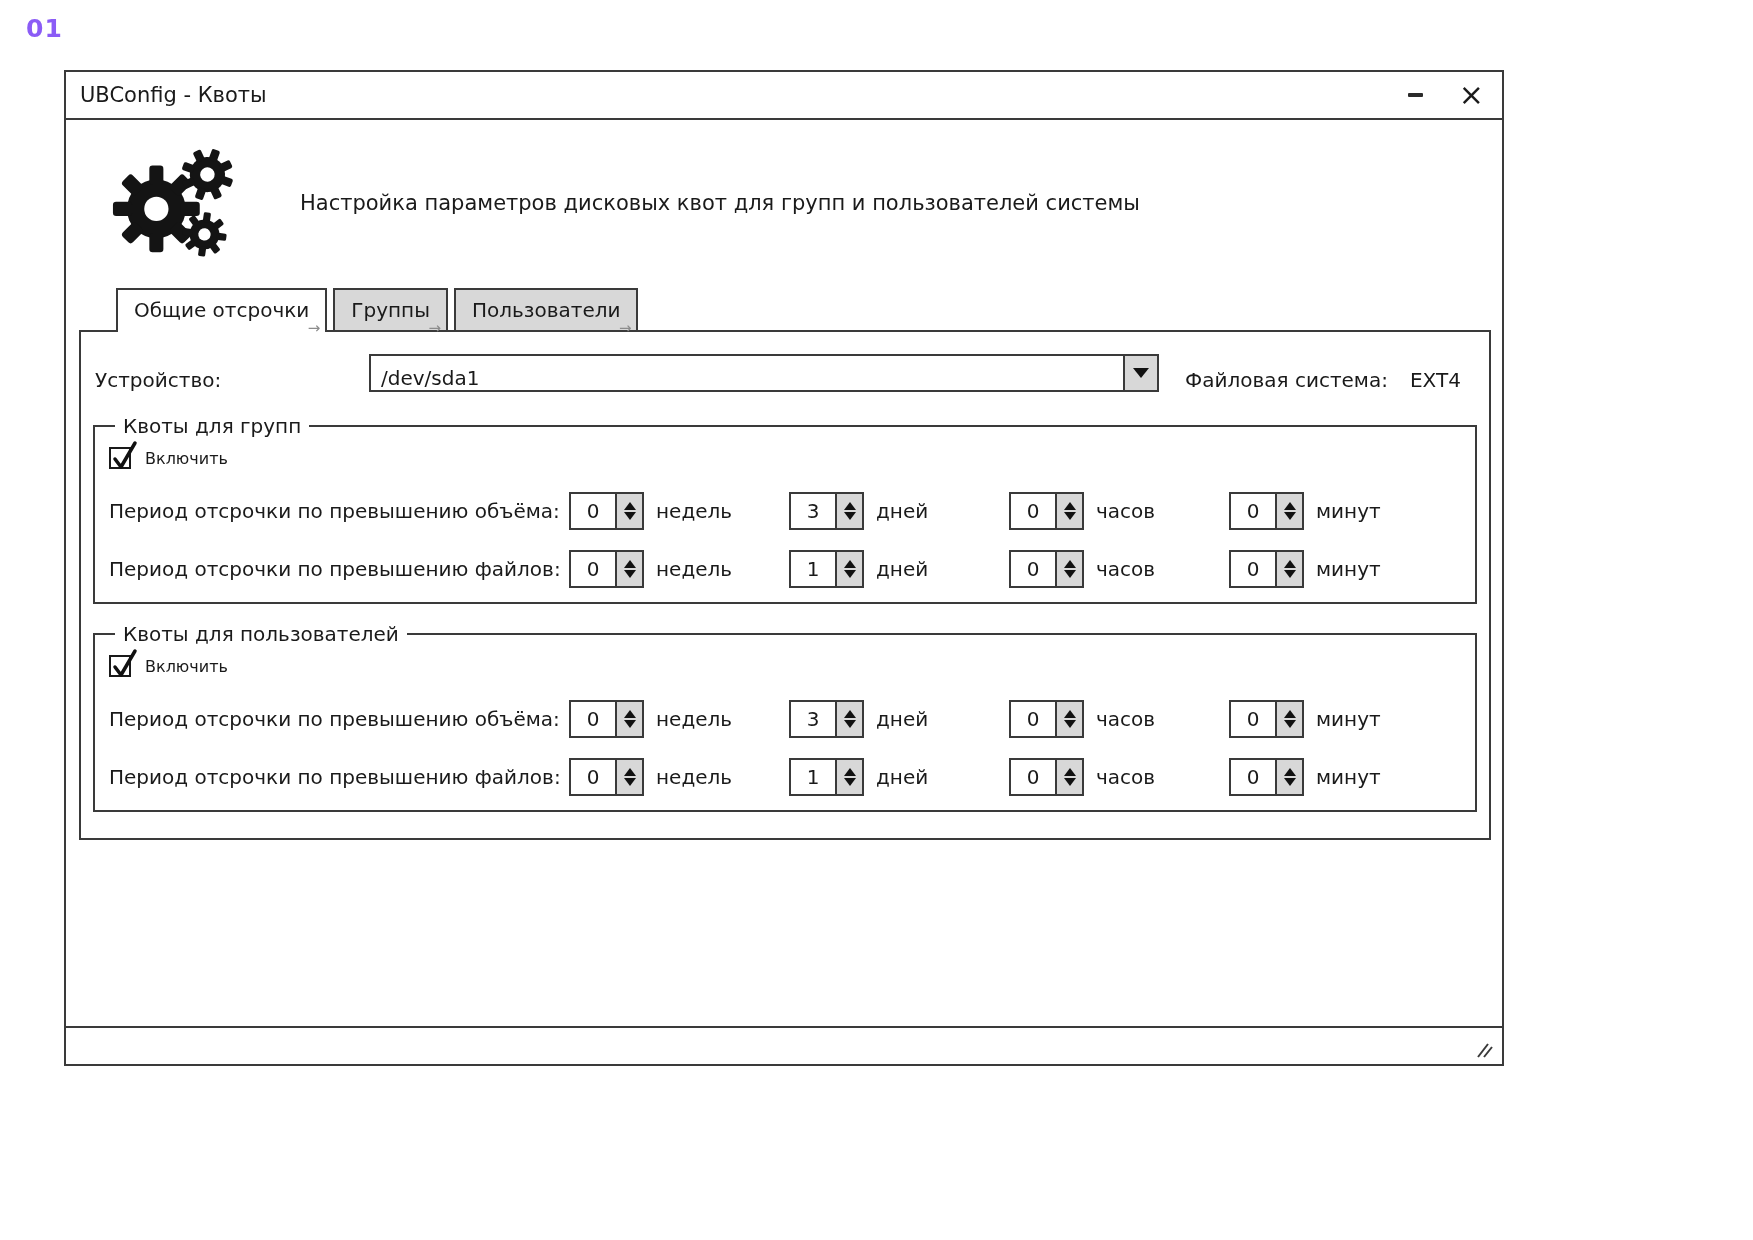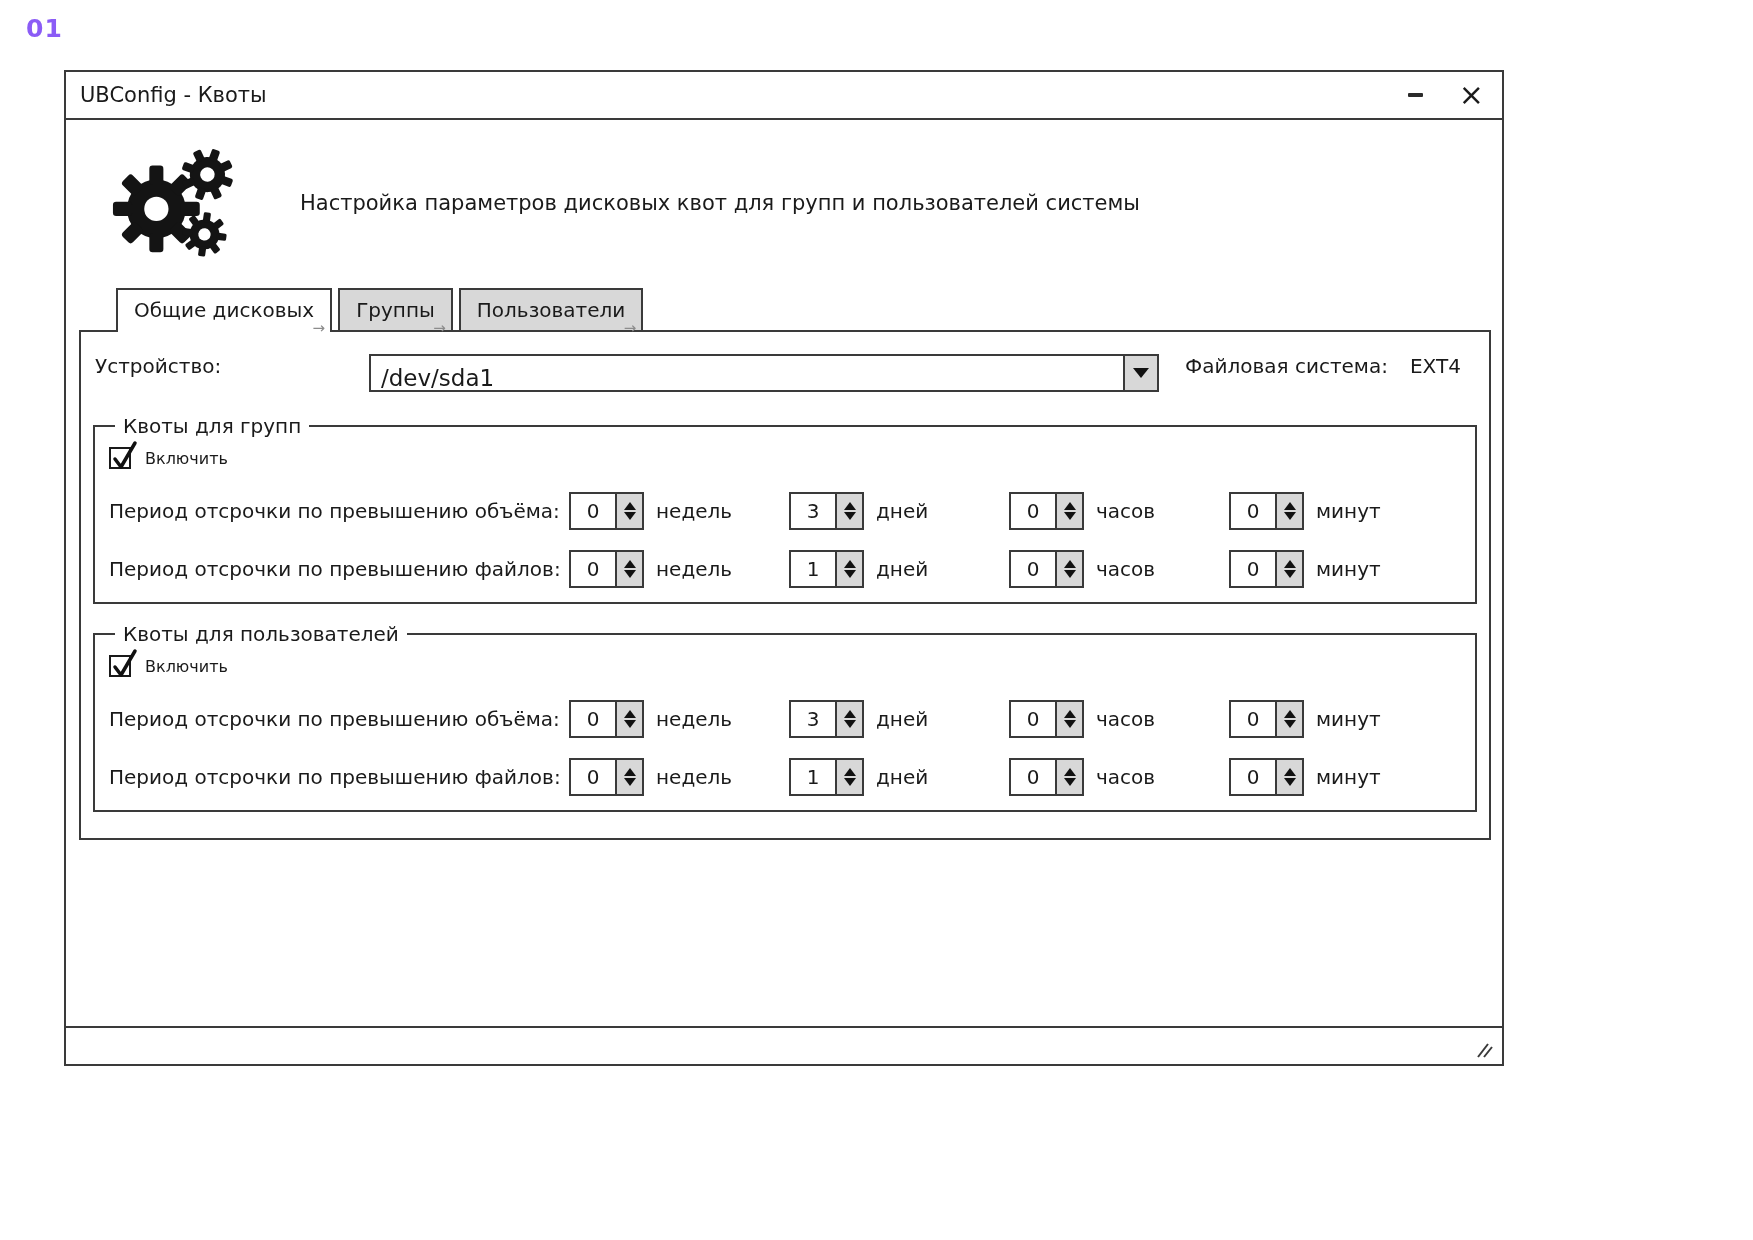--- a/index.html
+++ b/index.html
@@ -44,27 +44,27 @@
   }
   .tab-arrow {
     position:absolute; right:5px; bottom:-6px; font-size:15px; color:#8c8c8c; z-index:4; line-height:1;
   }
 
   .panel {
     margin:0 11px 0 13px; border:2px solid #3a3a3a; height:510px;
     box-sizing:border-box; padding:20px 12px 0 12px; position:relative; z-index:1; background:#fff;
   }
 
-  .device-row { display:flex; align-items:flex-start; margin:2px 0 22px 2px; }
+  .device-row { display:flex; align-items:flex-end; margin:2px 0 22px 2px; }
   .device-lbl { width:274px; flex:none; font-size:20px; }
   .combobox {
     flex:none; width:790px; height:38px; border:2px solid #3a3a3a;
     display:flex; box-sizing:border-box; background:#fff; cursor:pointer;
   }
-  .combo-value { flex:1; display:flex; align-items:center; padding:0 10px; font-size:23px;margin-top:10px; }
+  .combo-value { flex:1; display:flex; align-items:center; padding:0 10px; font-size:20px;margin-top:10px; }
   .combo-btn {
     width:32px; flex:none; background:#d8d8d8; border-left:2px solid #3a3a3a;
     display:flex; align-items:center; justify-content:center; cursor:pointer;
   }
   .tri-down { width:0; height:0; border-left:8px solid transparent; border-right:8px solid transparent; border-top:10px solid #111; }
   .fs { margin-left:26px; font-size:20px; white-space:nowrap; display:flex; gap:22px; }
 
   fieldset.quota-group { border:2px solid #3a3a3a; margin:4px 0 18px 0; padding:0 12px 14px 12px; }
   fieldset.quota-group legend { font-size:20px; padding:0 8px; margin-left:8px; }
 
@@ -129,21 +129,21 @@
       </defs>
       <use href="#gear" transform="translate(46,62) scale(1.3)"></use>
       <use href="#gear" transform="translate(98,27) scale(0.78) rotate(20)"></use>
       <use href="#gear" transform="translate(95,88) scale(0.66) rotate(8)"></use>
     </svg>
     <div class="description">Настройка параметров дисковых квот для групп и пользователей системы</div>
   </div>
 
   <div class="tabs">
     <div class="tab active">
-      <span>Общие дисковых</span>
+      <span>Общие отсрочки</span>
       <span class="tab-arrow">→</span>
     </div>
     <div class="tab">
       <span>Группы</span>
       <span class="tab-arrow">→</span>
     </div>
     <div class="tab">
       <span>Пользователи</span>
       <span class="tab-arrow">→</span>
     </div>

